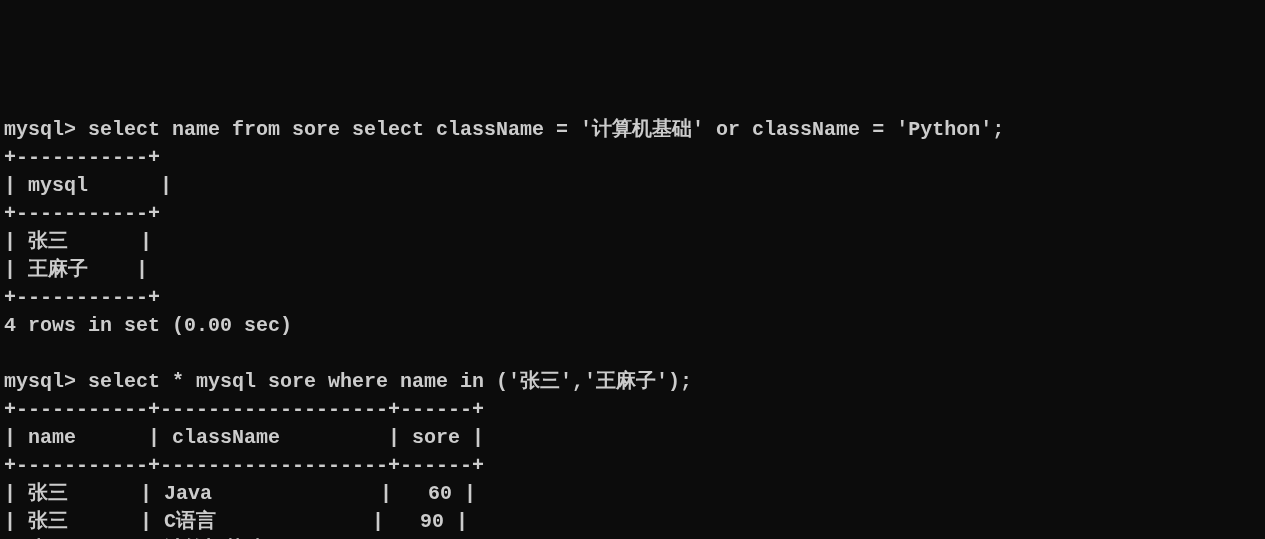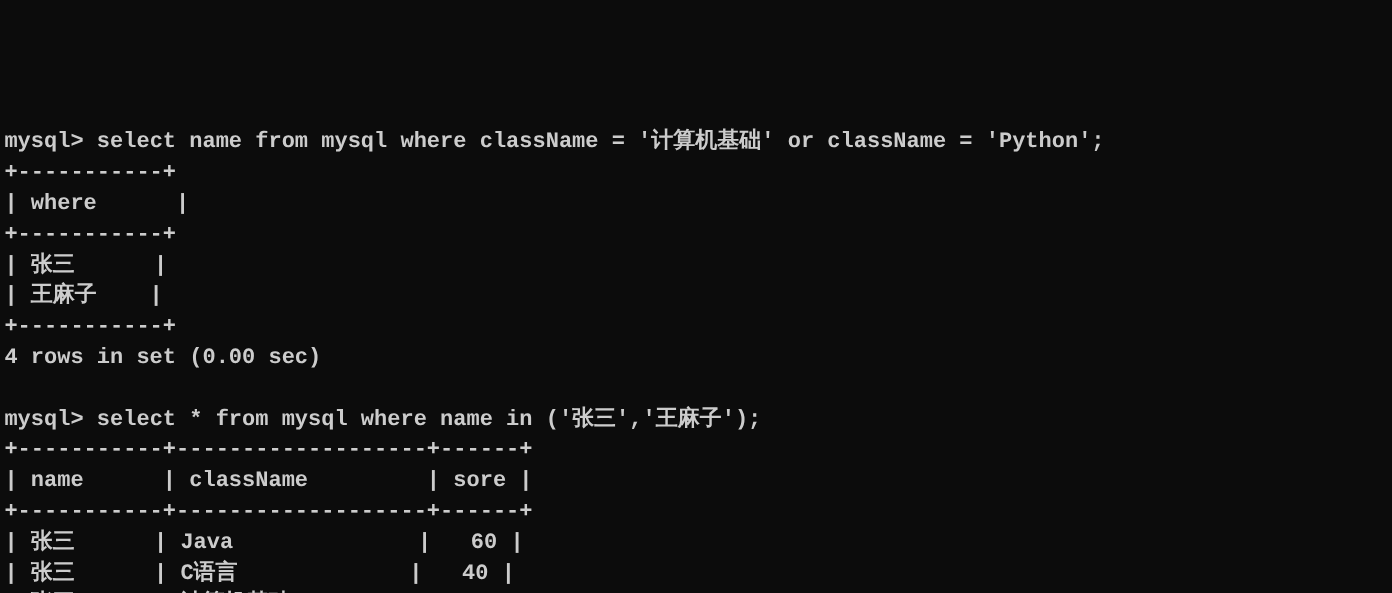--- a/index.html
+++ b/index.html
@@ -19,34 +19,34 @@
     }
     .terminal {
       white-space: pre;
     }
   </style>
 </head>
 <body>
 
 
 
-<div class="terminal"><span>mysql&gt; </span><span>select name from mysql where className = '计算机基础' or className = 'Python';</span>
+<div class="terminal"><span>mysql&gt; </span><span>select name from sore select className = '计算机基础' or className = 'Python';</span>
 <span>+-----------+</span>
-<span>| where      |</span>
+<span>| mysql      |</span>
 <span>+-----------+</span>
 <span>| 张三      |</span>
 <span>| 王麻子    |</span>
 <span>+-----------+</span>
 <span>4 rows in set (0.00 sec)</span>
 
-<span>mysql&gt; </span><span>select * from mysql where name in ('张三','王麻子');</span>
+<span>mysql&gt; </span><span>select * mysql sore where name in ('张三','王麻子');</span>
 <span>+-----------+-------------------+------+</span>
 <span>| name      | className         | sore |</span>
 <span>+-----------+-------------------+------+</span>
 <span>| 张三      | Java              |   60 |</span>
-<span>| 张三      | C语言             |   40 |</span>
+<span>| 张三      | C语言             |   90 |</span>
 <span>| 张三      | 计算机基础        |   95 |</span>
 
 
 </div>
 
 
 
 
 </body></html>

